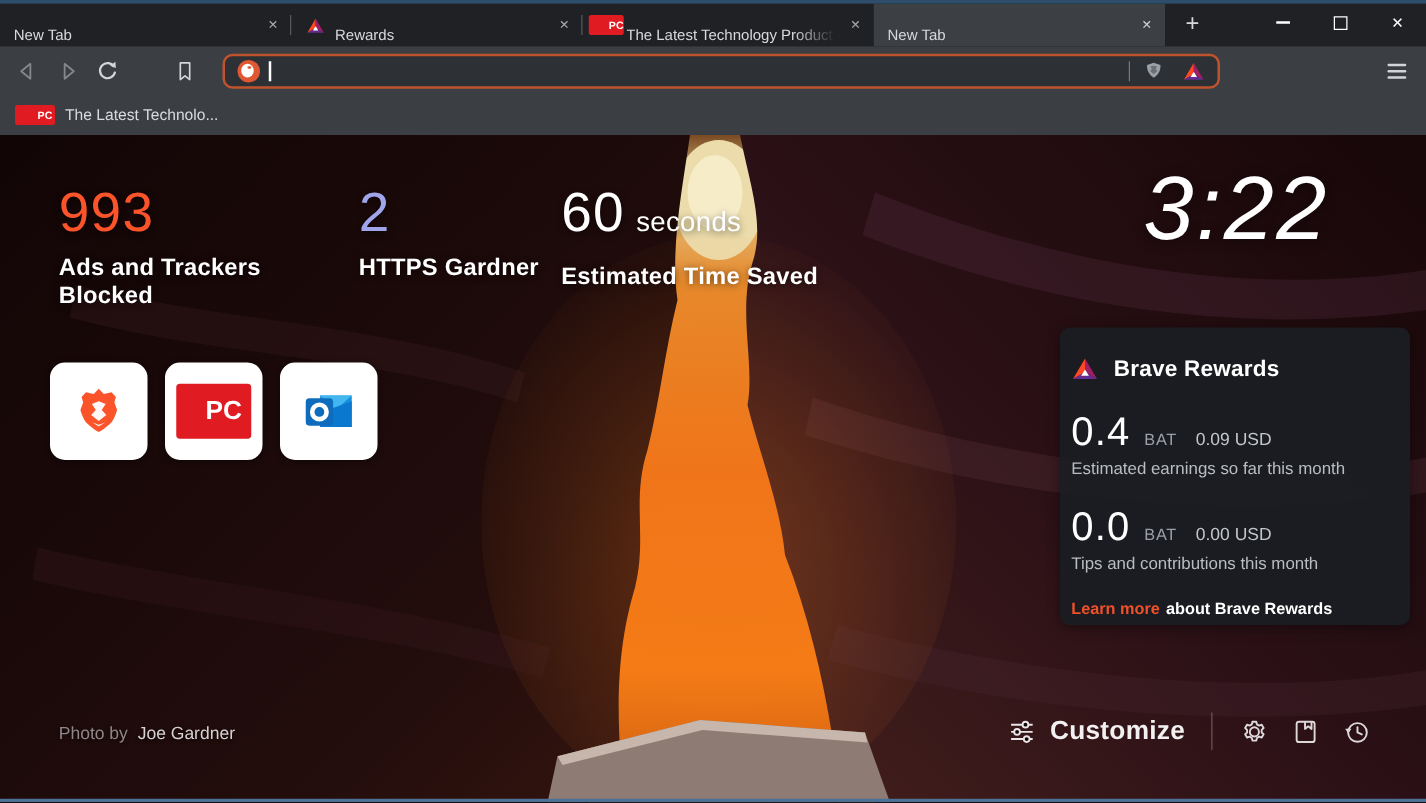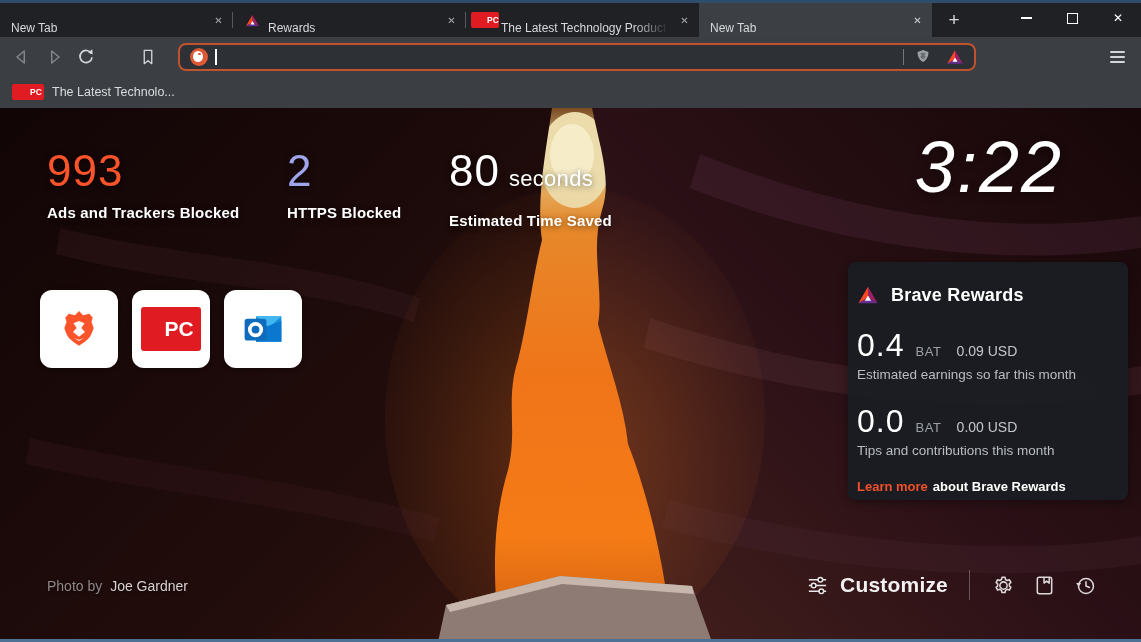--- a/index.html
+++ b/index.html
@@ -64,21 +64,21 @@
   .bg-svg{position:absolute;left:0;top:0;z-index:0;}
   .ntp *{z-index:2;}
 
   .stats{position:absolute;top:38px;left:47px;display:flex;color:#fff;
          text-shadow:0 1px 6px rgba(0,0,0,.55);}
   .stat{flex:none;}
   .stat.s1{width:240px;} .stat.s2{width:162px;}
   .stat-value{font-size:44px;line-height:50px;font-weight:500;letter-spacing:1px;display:flex;align-items:baseline;}
   .s1 .stat-value{color:#fb542b;} .s2 .stat-value{color:#a0a5eb;} .s3 .stat-value{color:#ffffff;}
   .stat-unit{font-size:22px;font-weight:500;color:#fff;margin-left:9px;letter-spacing:.3px;}
-  .stat-label{font-size:15px;font-weight:700;margin-top:8px;letter-spacing:.2px;}
+  .stat-label{font-size:19px;font-weight:700;margin-top:8px;letter-spacing:.2px;}
 
   .clock{position:absolute;top:18px;right:78px;font-size:72px;font-weight:300;color:#fff;
          letter-spacing:2px;text-shadow:0 2px 10px rgba(0,0,0,.45);font-style:italic;}
 
   .tiles{position:absolute;top:182px;left:40px;display:flex;gap:14px;}
   .tile{width:78px;height:78px;background:#fff;border-radius:12px;display:flex;align-items:center;
         justify-content:center;box-shadow:0 1px 5px rgba(0,0,0,.35);}
   .pc-chip.big{width:44px;height:44px;font-size:21px;border-radius:3px;}
 
   .rewards{position:absolute;top:154px;right:13px;width:280px;height:238px;box-sizing:border-box;
@@ -255,25 +255,25 @@
       <path d="M446,497 L560,468 L692,478 L694,486 L562,476 L450,504 Z" fill="#c6b6ab"></path>
     </svg>
 
     <div class="stats">
       <div class="stat s1">
         <div class="stat-value">993</div>
         <div class="stat-label">Ads and Trackers Blocked</div>
       </div>
       <div class="stat s2">
         <div class="stat-value">2</div>
-        <div class="stat-label">HTTPS Blocked</div>
+        <div class="stat-label">HTTPS Gardner</div>
       </div>
       <div class="stat s3">
         <div class="stat-value">
-          <span>80</span>
+          <span>60</span>
           <span class="stat-unit">seconds</span>
         </div>
         <div class="stat-label">Estimated Time Saved</div>
       </div>
     </div>
 
     <div class="clock">3:22</div>
 
     <div class="tiles">
       <div class="tile">

